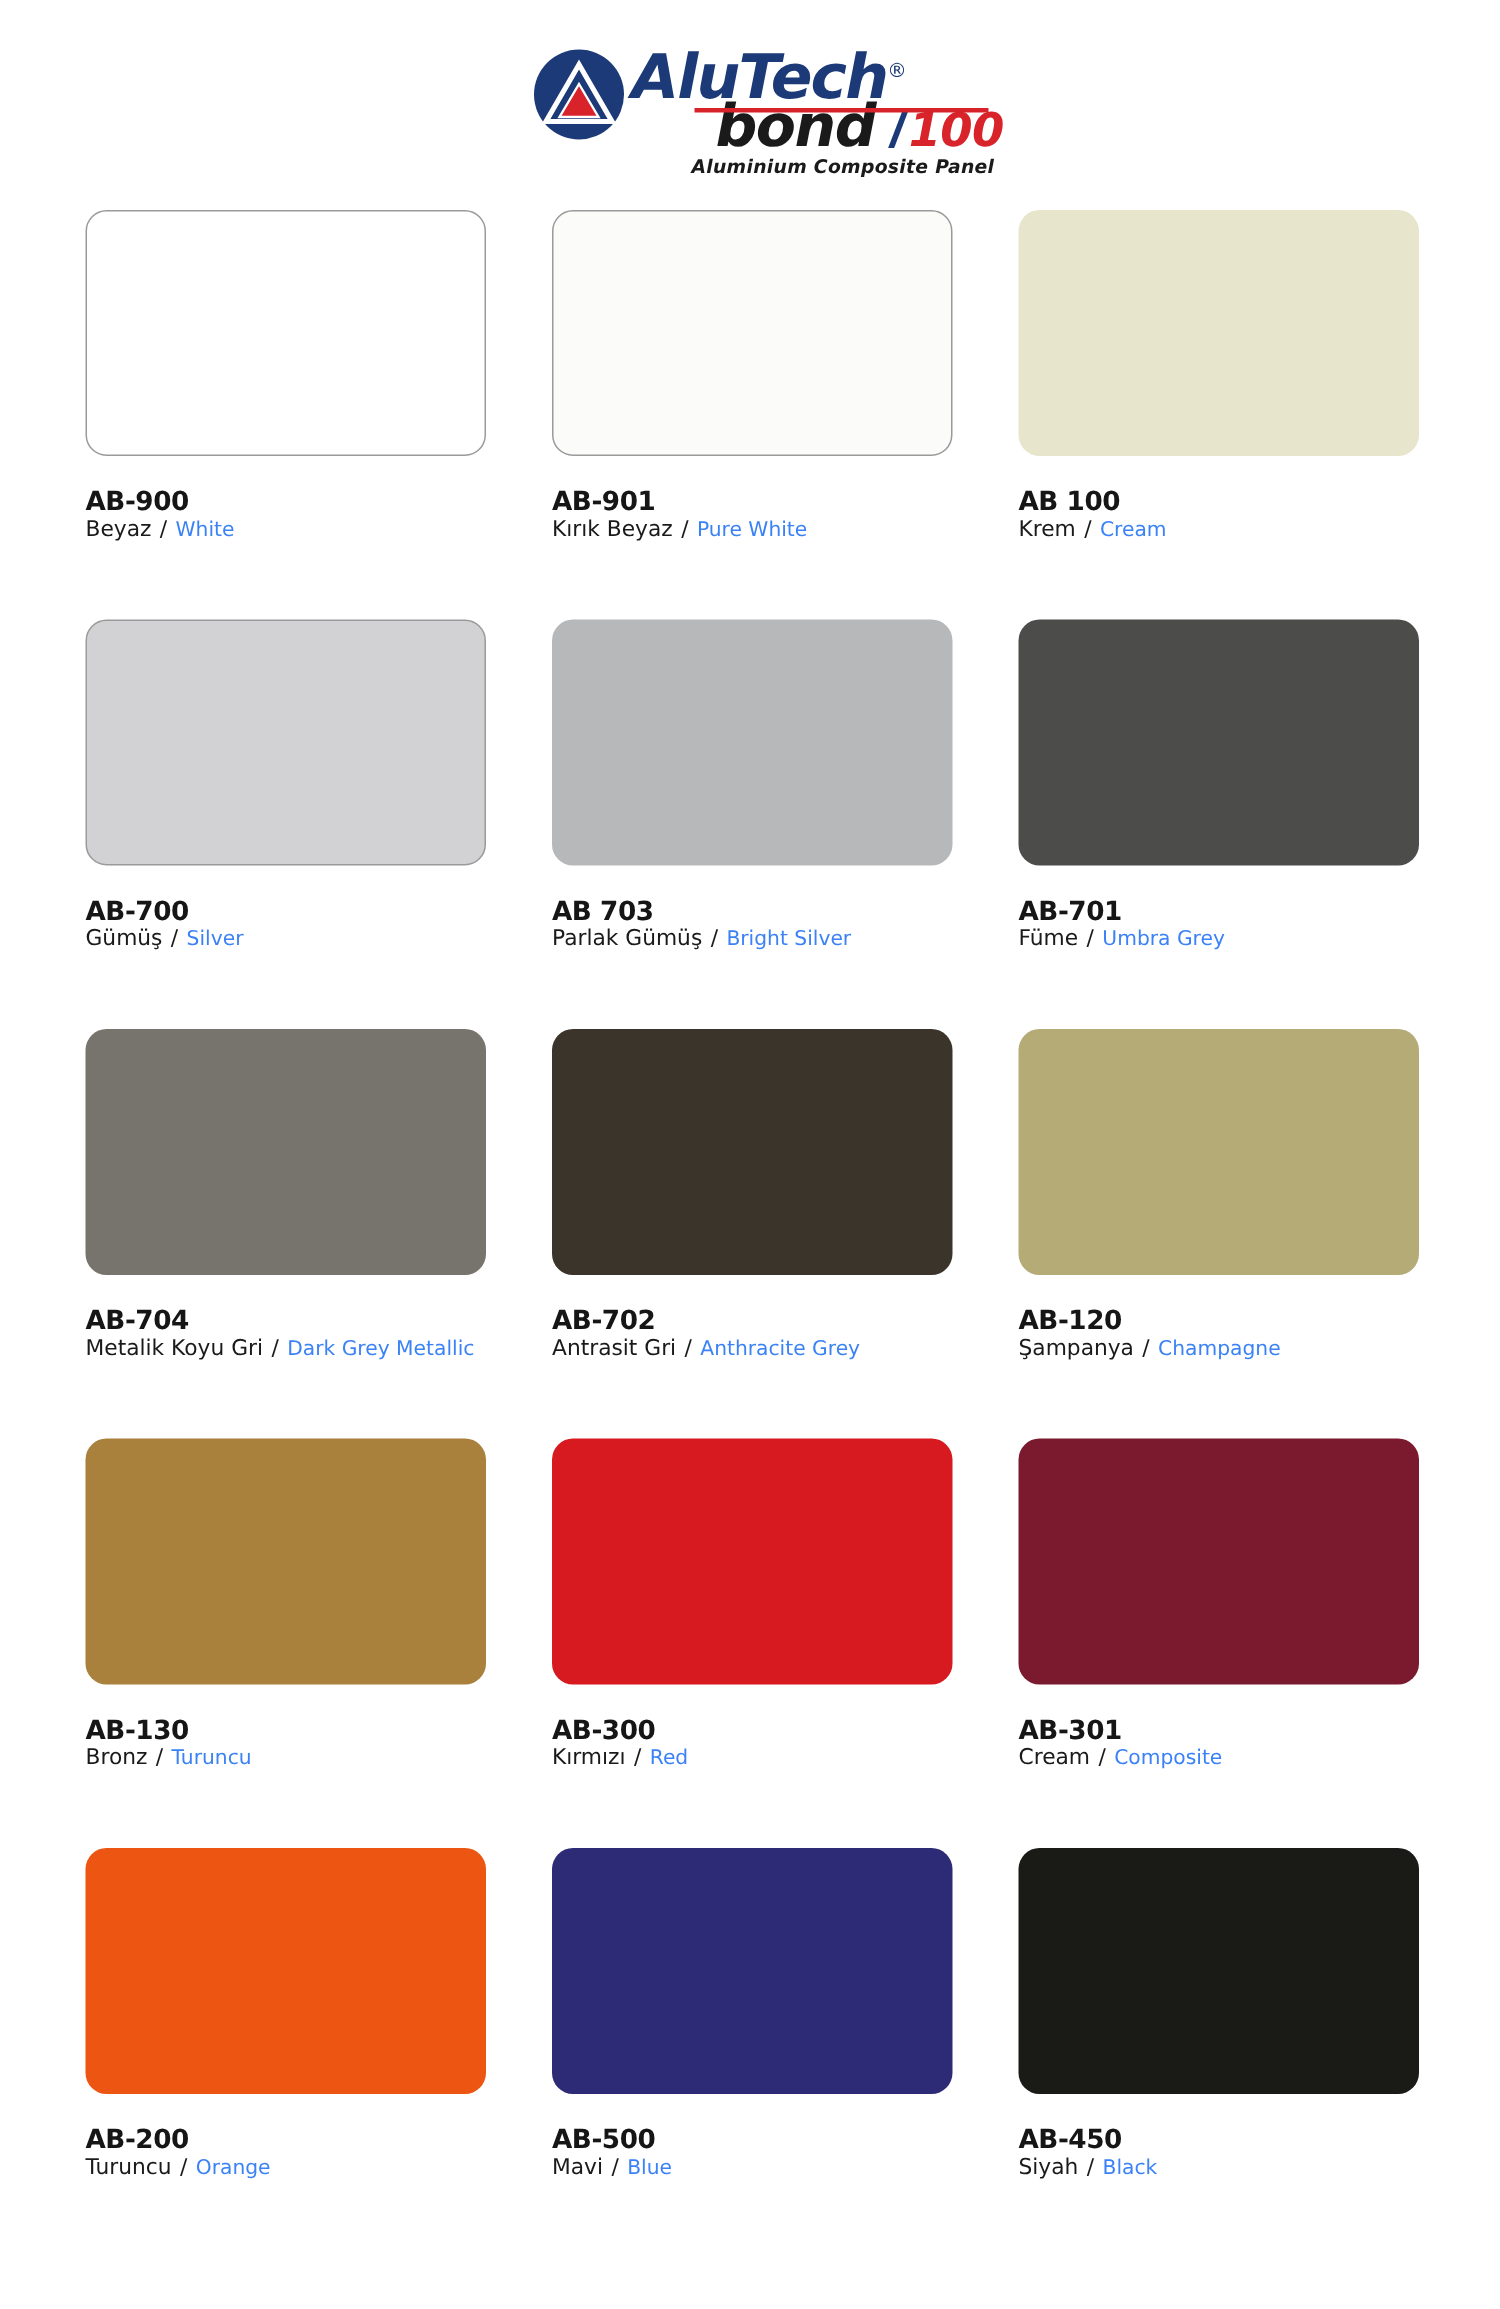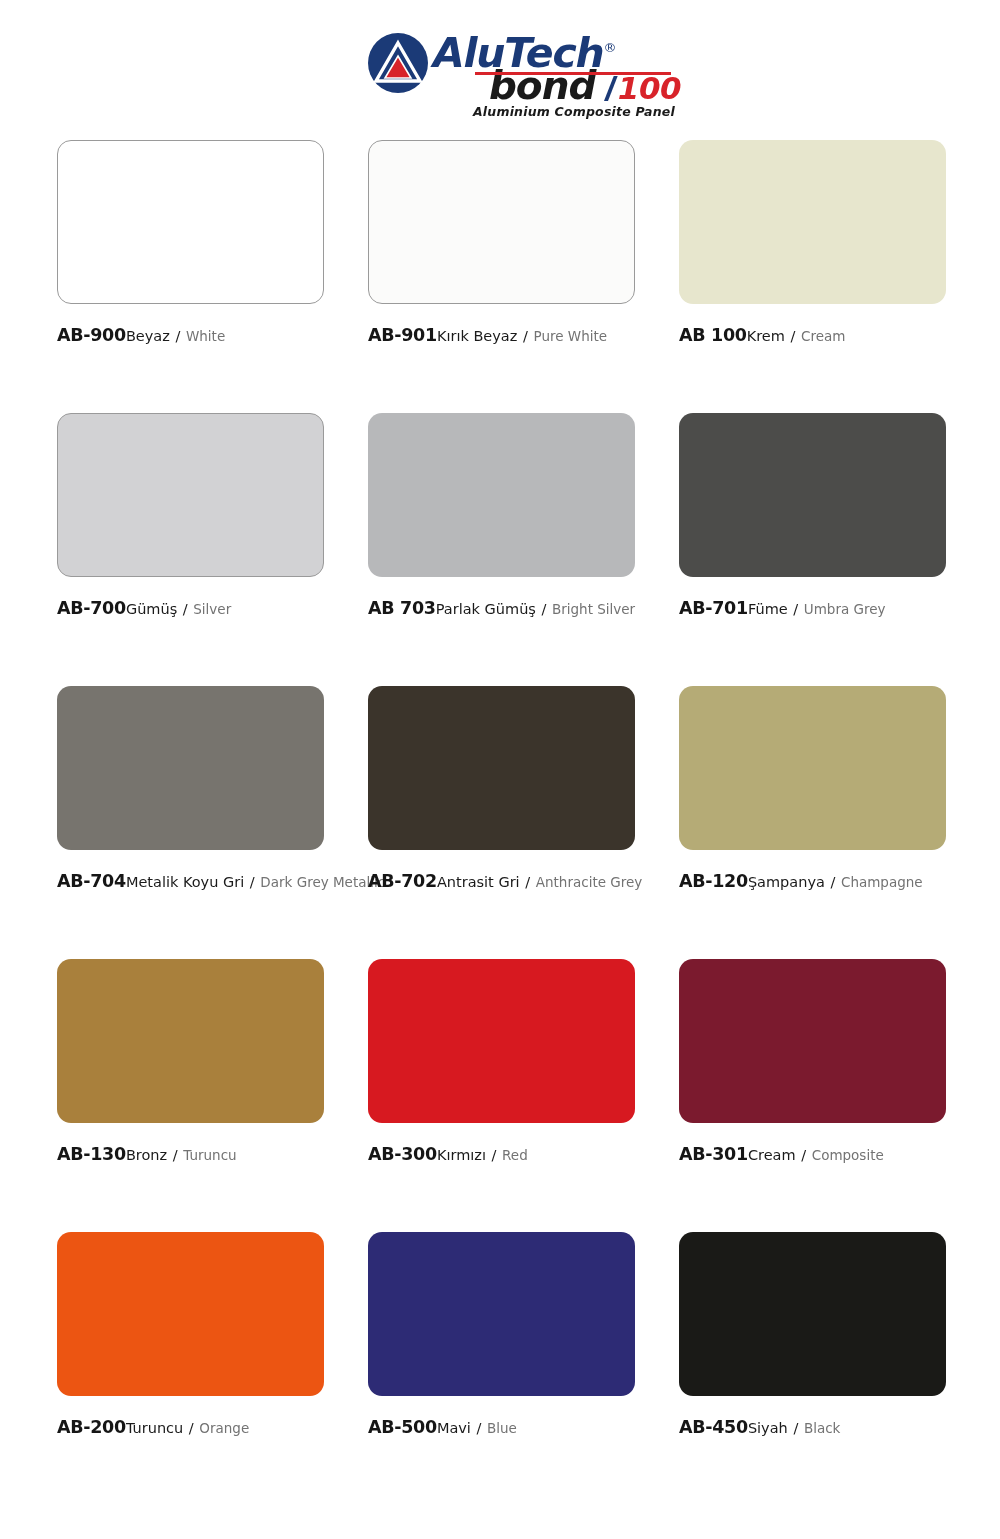--- a/index.html
+++ b/index.html
@@ -25,21 +25,21 @@
     display: flex;
     align-items: center;
     justify-content: center;
   }
 
   .logo {
     display: flex;
     align-items: flex-start;
     height: 84px;
     position: relative;
-    left: 24px;
+    left: 12px;
   }
 
   .logo-mark {
     width: 62px;
     height: 62px;
     flex: 0 0 62px;
     margin-top: 4px;
     margin-right: -10px;
     position: relative;
     z-index: 1;
@@ -148,23 +148,24 @@
     border-radius: 14px;
   }
 
   .swatch.bordered {
     border: 1px solid #9a9a9a;
   }
 
   .caption {
     display: flex;
     align-items: baseline;
-    justify-content: flex-start;
+    justify-content: flex-end;
     width: 267px;
     margin-top: 21px;
+    flex-direction: column;
   }
 
   .code {
     font-family: "DejaVu Sans", sans-serif;
     font-size: 17.5px;
     font-weight: bold;
     color: #161616;
     letter-spacing: -0.3px;
     white-space: nowrap;
   }
@@ -180,21 +181,21 @@
   .name-tr {
     color: #1a1a1a;
   }
 
   .name-sep {
     color: #1a1a1a;
     padding: 0 1px;
   }
 
   .name-en {
-    color: #737373;
+    color: #3b82f6;
     font-size: 13.5px;
     margin-top: 12px;
   }
 </style>
 </head>
 <body>
 
 <div class="page">
 
   <div class="header">

